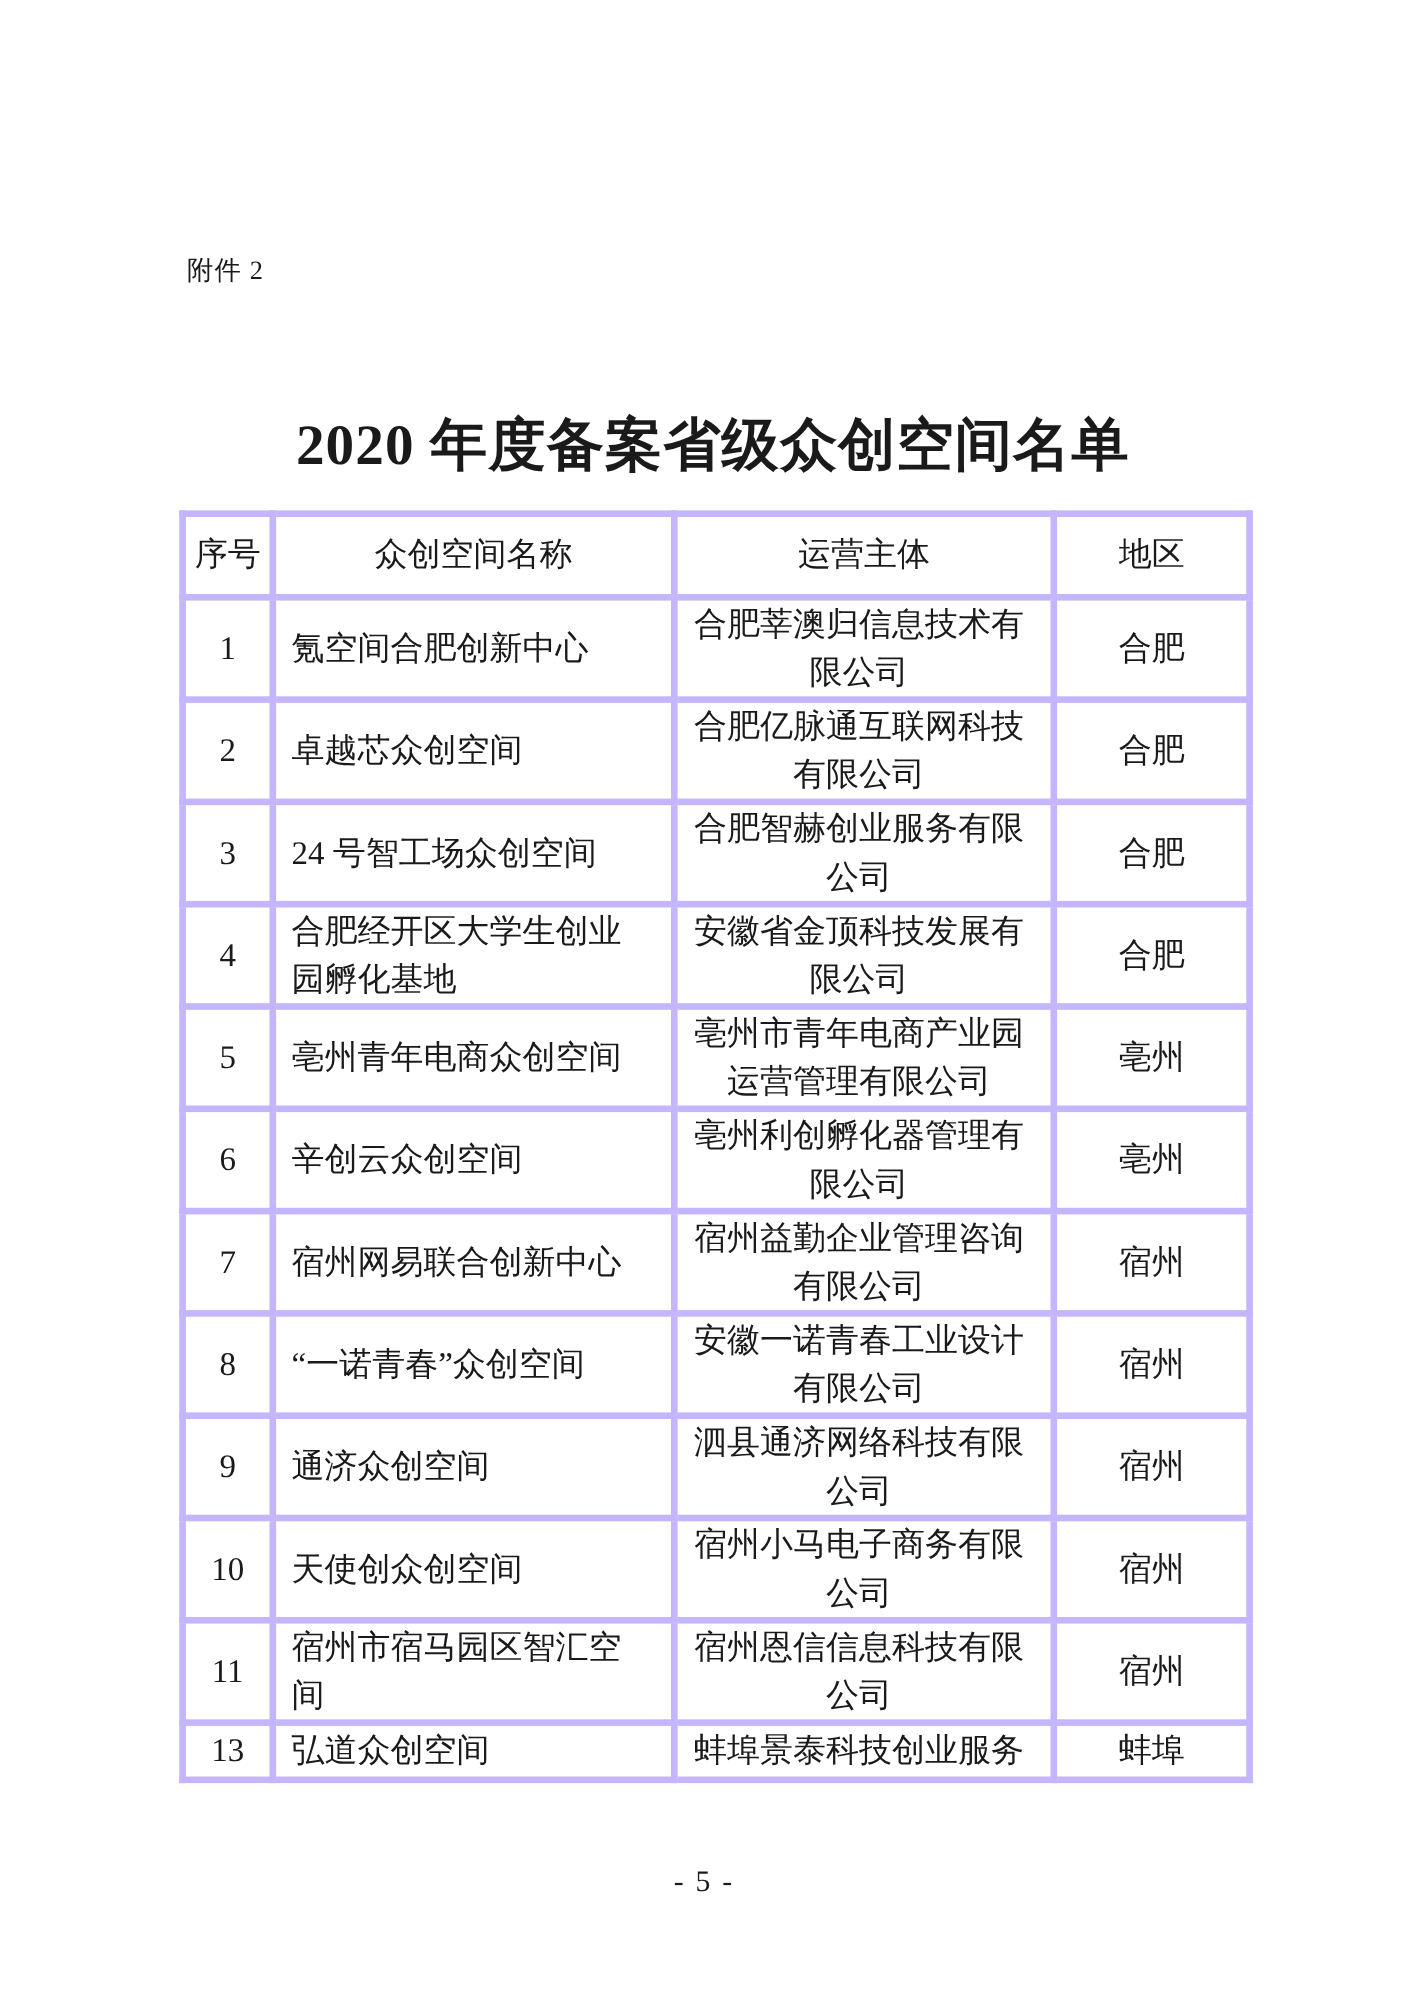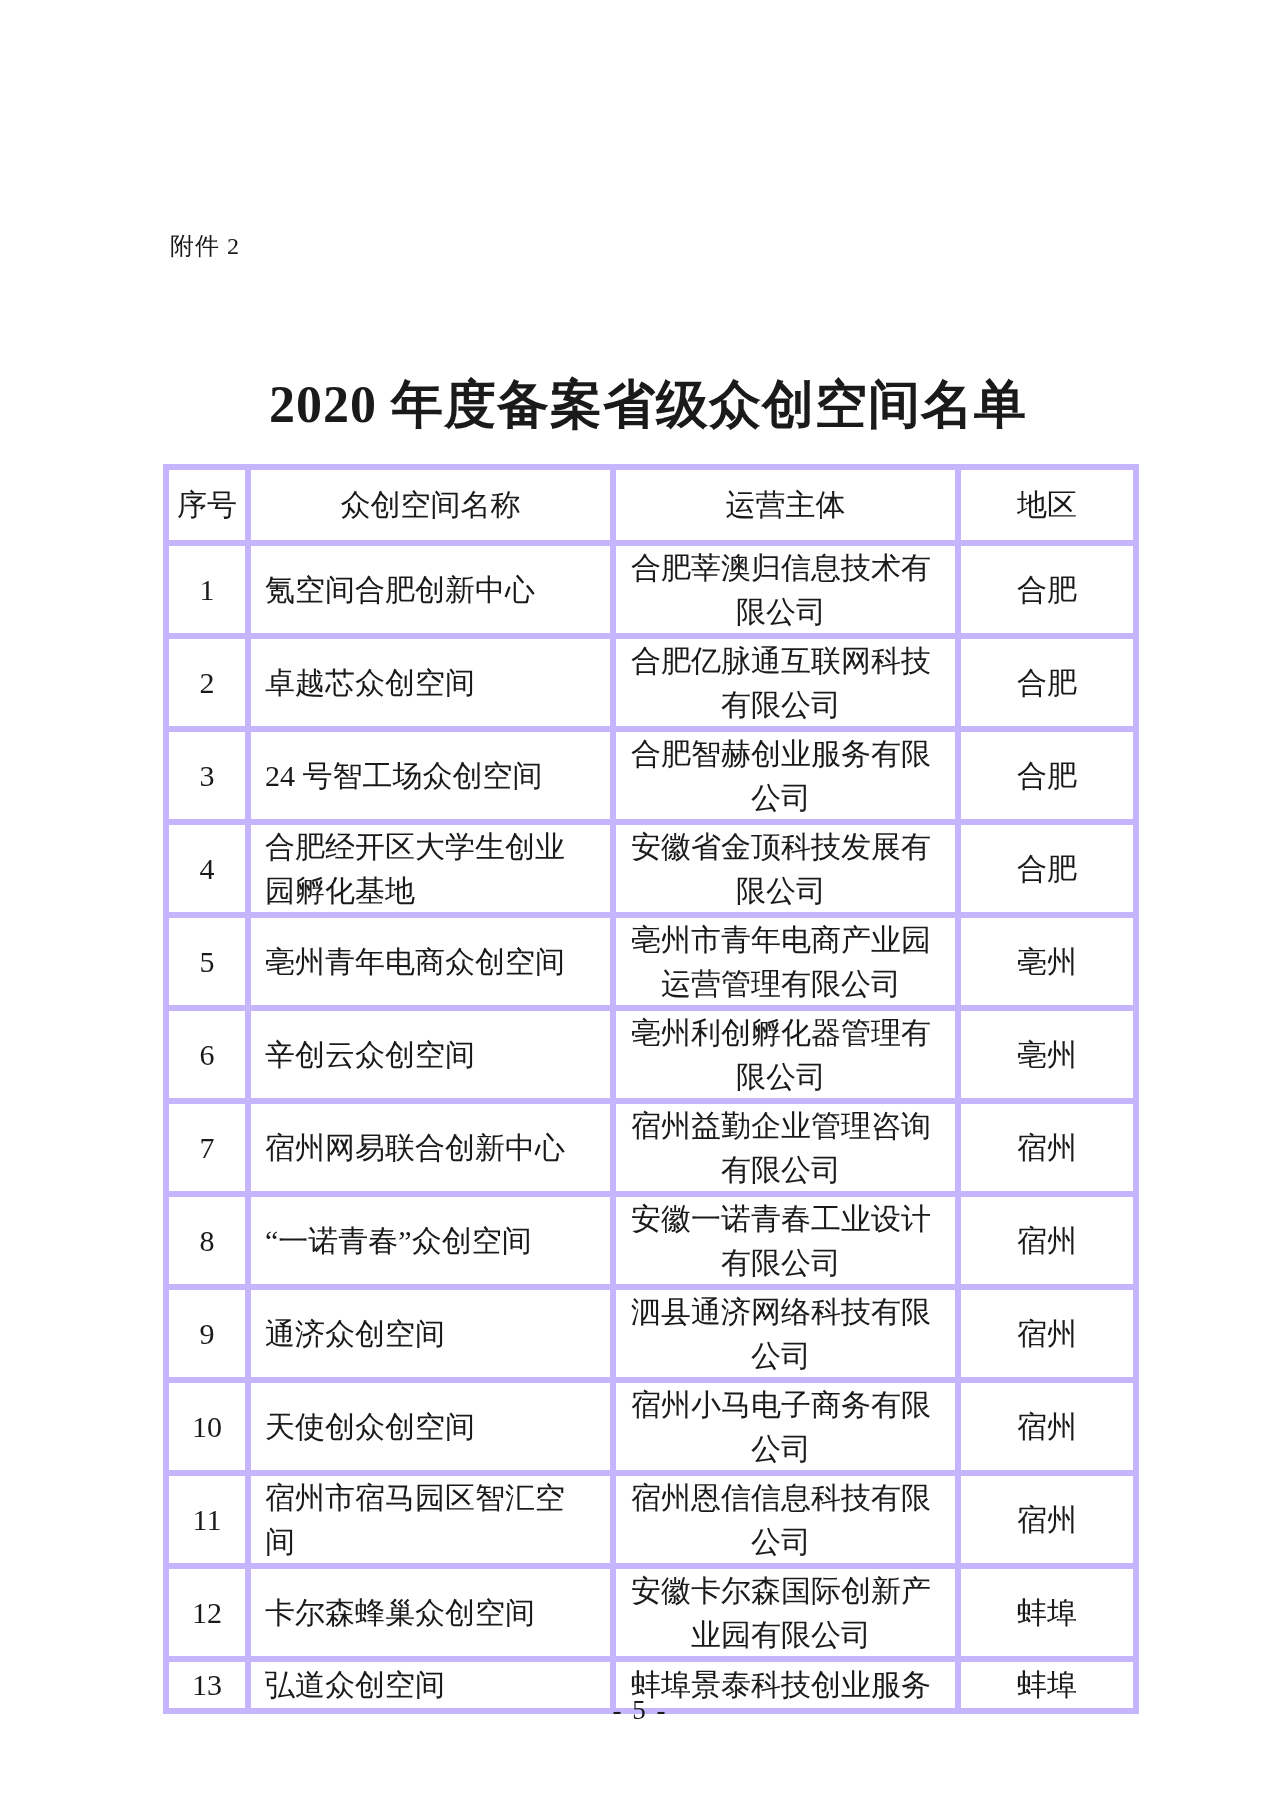--- a/index.html
+++ b/index.html
@@ -168,26 +168,20 @@
     <td class="cell-op">宿州小马电子商务有限公司</td>
     <td class="cell-region">宿州</td>
   </tr>
       <tr>
     <td class="cell-no">11</td>
     <td class="cell-name">宿州市宿马园区智汇空间</td>
     <td class="cell-op">宿州恩信信息科技有限公司</td>
     <td class="cell-region">宿州</td>
   </tr>
       <tr>
-    <td class="cell-no">12</td>
-    <td class="cell-name">卡尔森蜂巢众创空间</td>
-    <td class="cell-op">安徽卡尔森国际创新产业园有限公司</td>
-    <td class="cell-region">蚌埠</td>
-  </tr>
-      <tr>
     <td class="cell-no">13</td>
     <td class="cell-name">弘道众创空间</td>
     <td class="cell-op">蚌埠景泰科技创业服务</td>
     <td class="cell-region">蚌埠</td>
   </tr>
     </tbody>
 </table>
 
 <div class="page-number">- 5 -</div>
 

